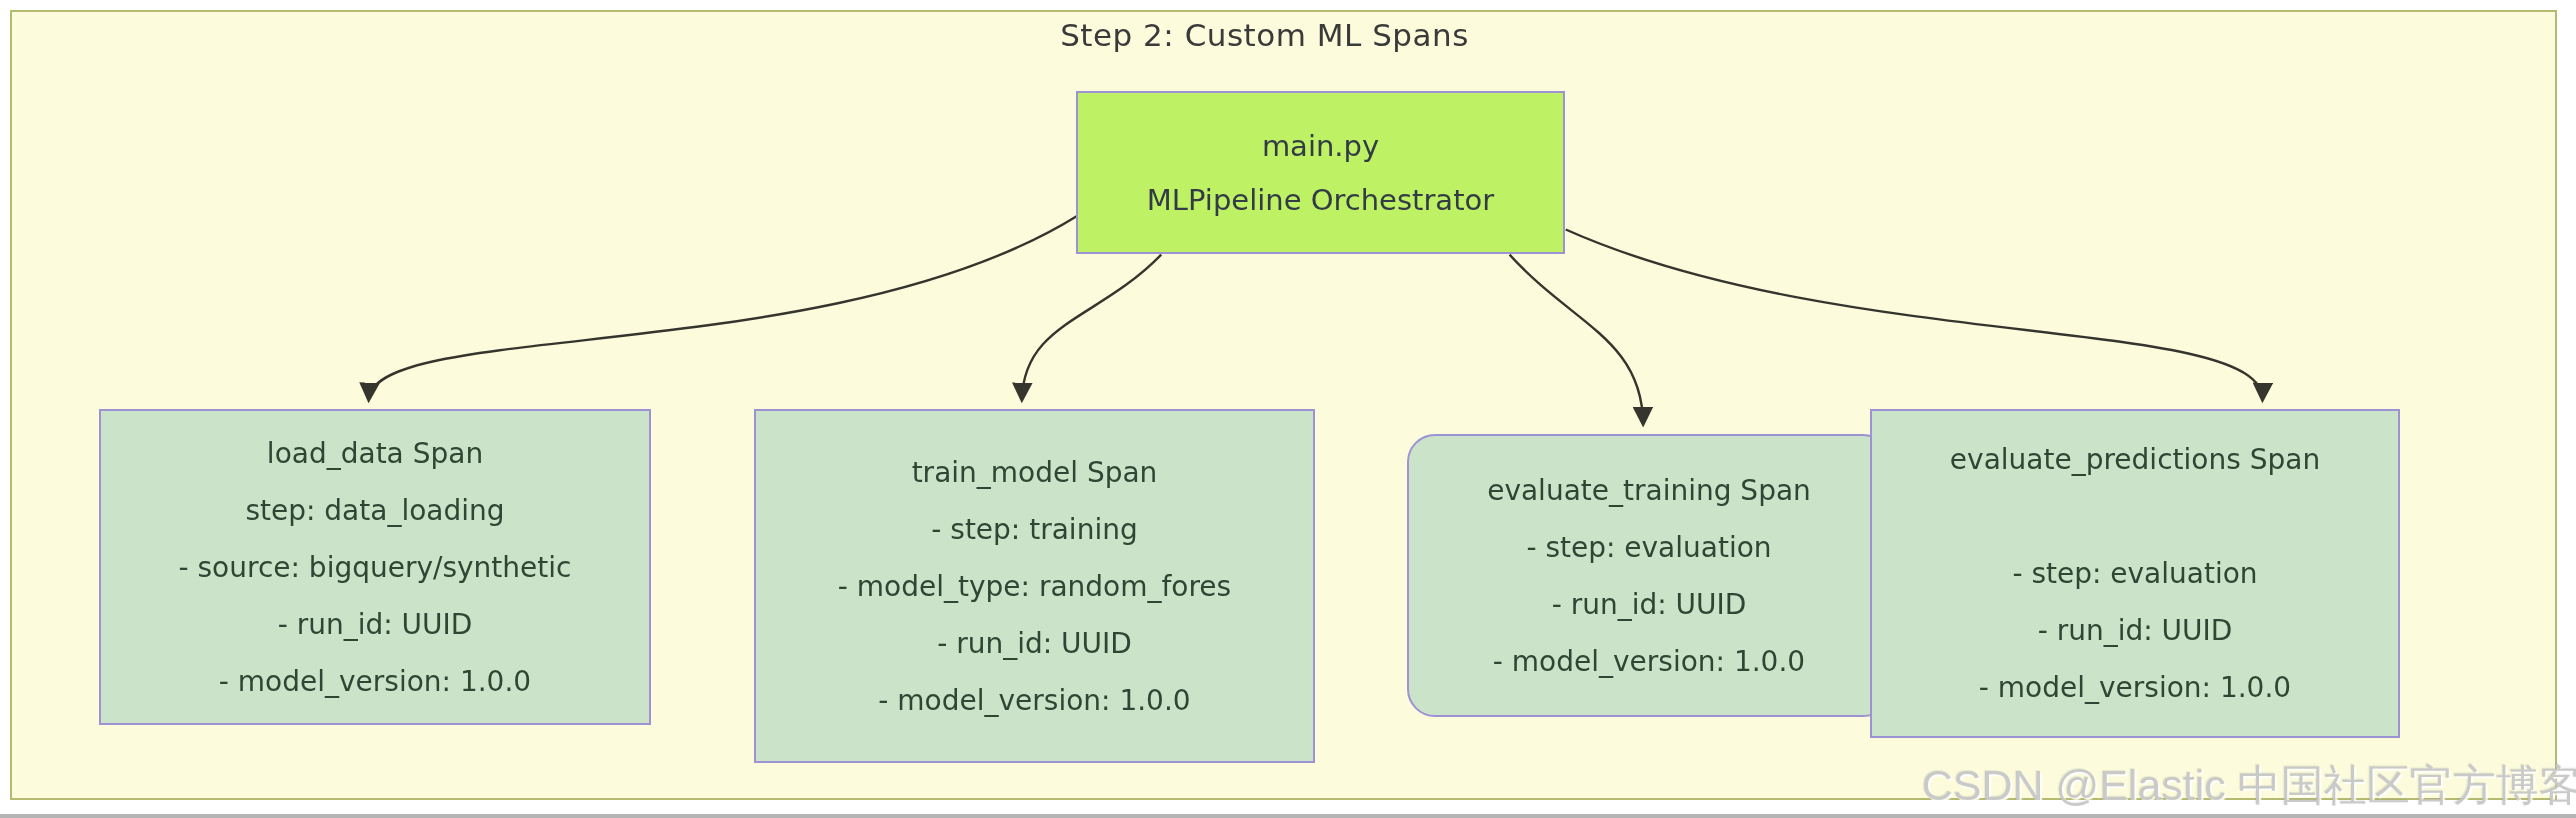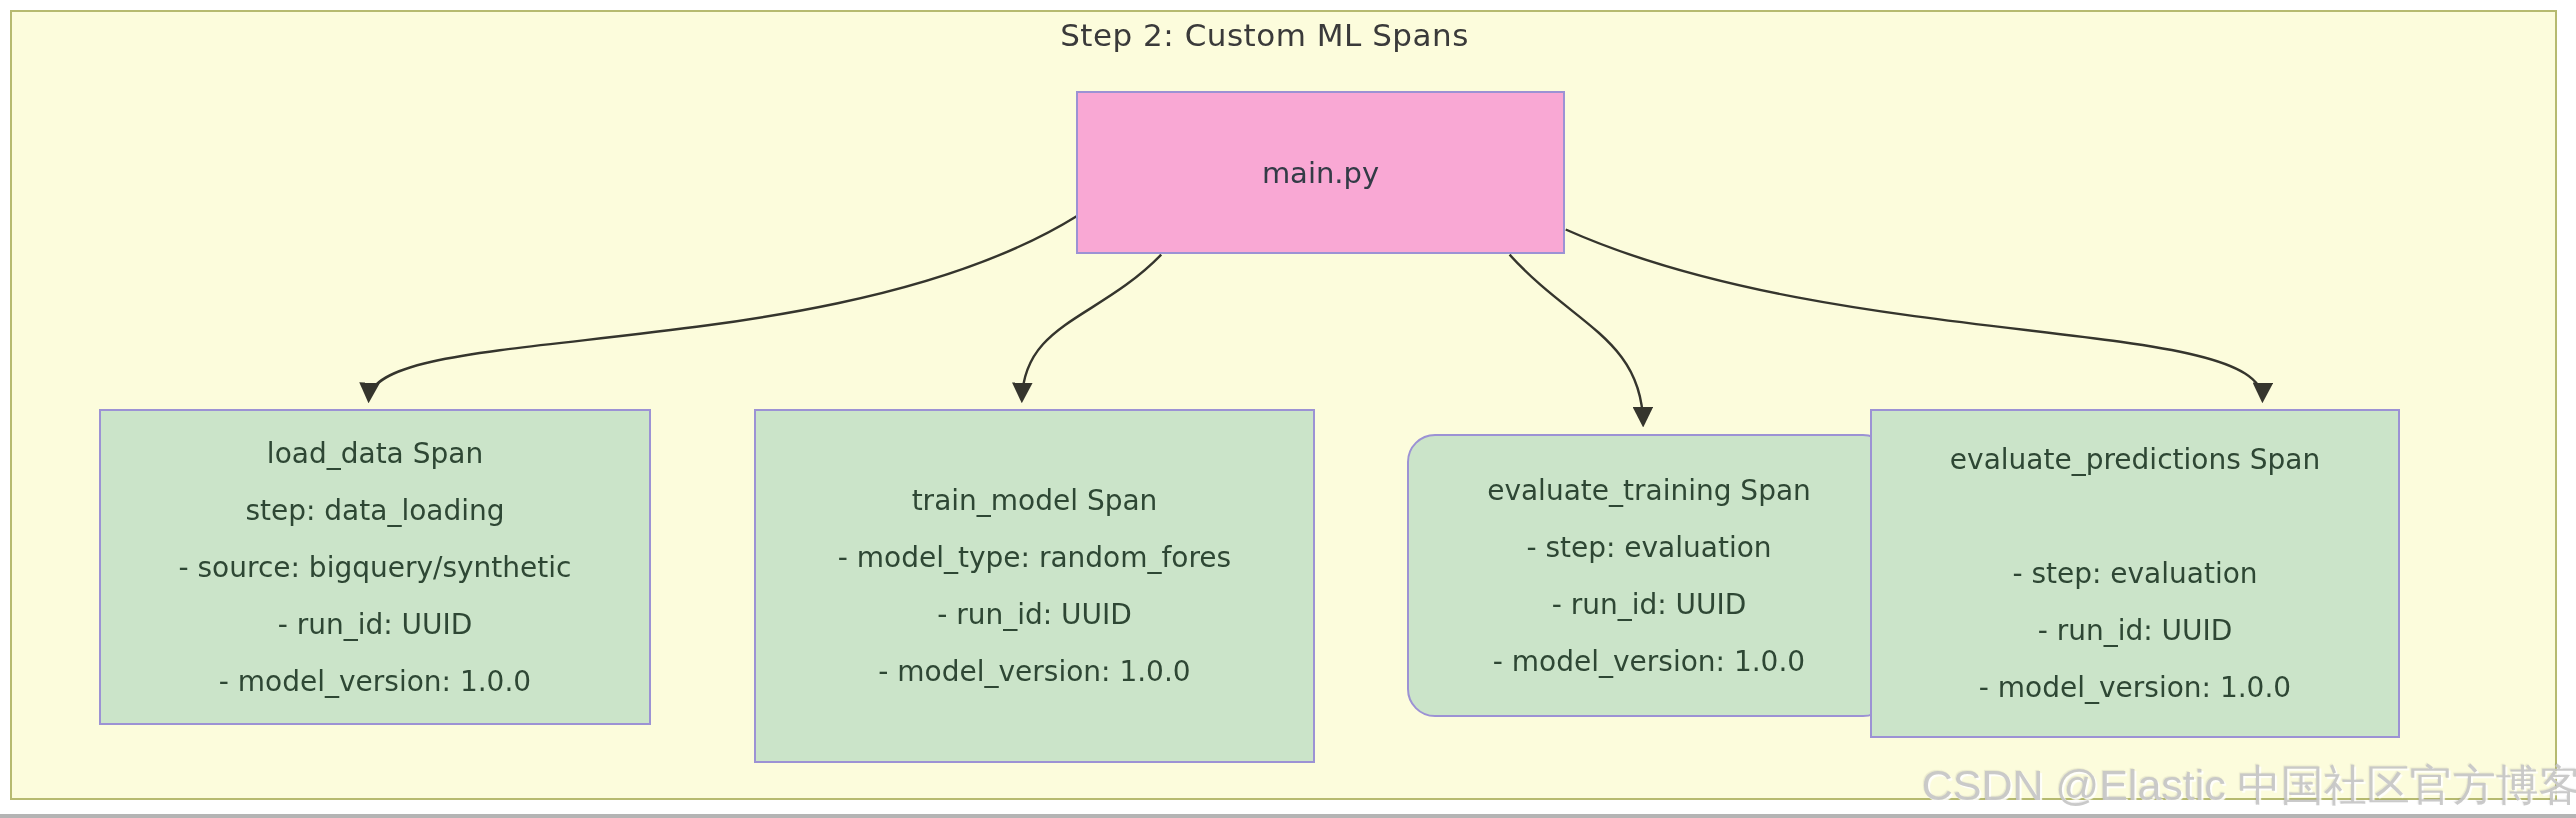--- a/index.html
+++ b/index.html
@@ -48,21 +48,21 @@
     flex-direction: column;
     justify-content: center;
     align-items: center;
     overflow: hidden;
     white-space: nowrap;
     text-align: center;
   }
   .node-root {
     left: 1076px; top: 91px;
     width: 489px; height: 163px;
-    background: #f9a8d4;
+    background: #bef264;
     color: #333b46;
     font-size: 29px;
   }
   .node-root .line { height: 54px; }
   .node-green {
     background: #cbe4c9;
     color: #2e4734;
     font-size: 28px;
     margin-left: 14px;
   }
@@ -117,32 +117,34 @@
       </marker>
     </defs>
     <path class="edge" d="M 1113 223 C 860 380, 385 330, 381 413" marker-end="url(#arrowhead)"></path>
     <path class="edge" d="M 1200 263 C 1135 330, 1058 333, 1056 413" marker-end="url(#arrowhead)"></path>
     <path class="edge" d="M 1560 263 C 1625 335, 1697 350, 1698 438" marker-end="url(#arrowhead)"></path>
     <path class="edge" d="M 1618 237 C 1905 365, 2340 325, 2338 413" marker-end="url(#arrowhead)"></path>
   </svg>
 
   <div class="node node-root">
     <div class="line">main.py</div>
+    <div class="line">MLPipeline Orchestrator</div>
   </div>
 
   <div class="node node-green node-load-data">
     <div class="line">load_data Span</div>
     <div class="line">step: data_loading</div>
     <div class="line">- source: bigquery/synthetic</div>
     <div class="line">- run_id: UUID</div>
     <div class="line">- model_version: 1.0.0</div>
   </div>
 
   <div class="node node-green node-train-model">
     <div class="line">train_model Span</div>
+    <div class="line">- step: training</div>
     <div class="line">- model_type: random_fores</div>
     <div class="line">- run_id: UUID</div>
     <div class="line">- model_version: 1.0.0</div>
   </div>
 
   <div class="node node-green node-eval-train">
     <div class="line">evaluate_training Span</div>
     <div class="line">- step: evaluation</div>
     <div class="line">- run_id: UUID</div>
     <div class="line">- model_version: 1.0.0</div>

